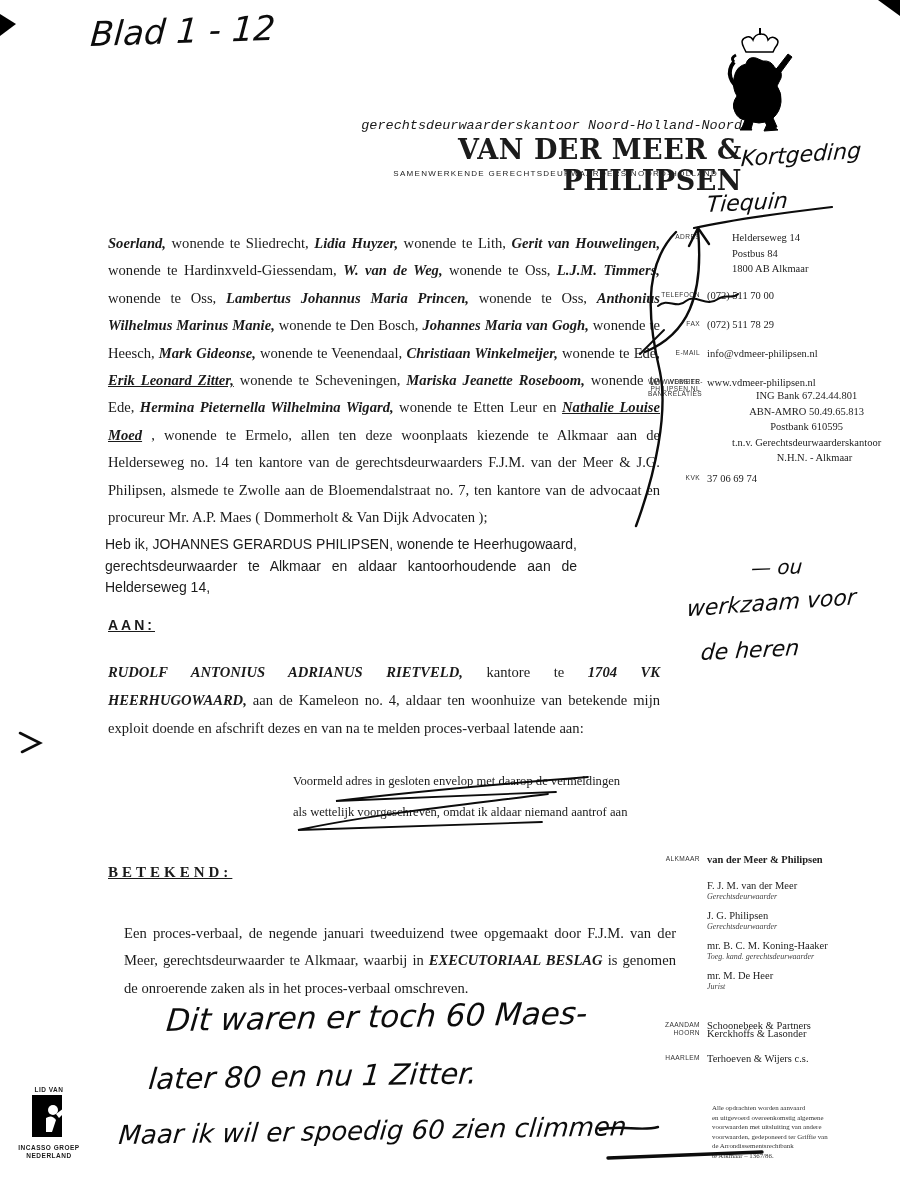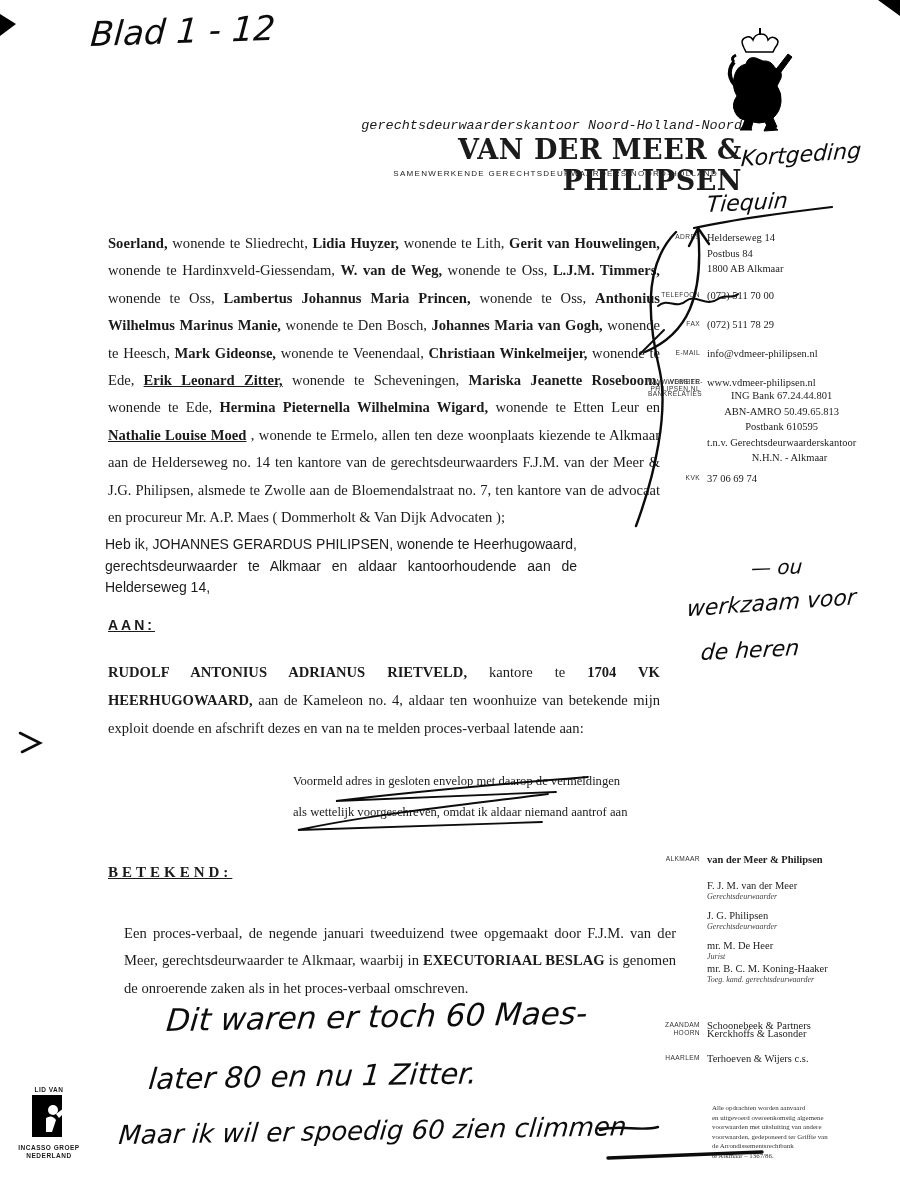--- a/index.html
+++ b/index.html
@@ -1,31 +1,31 @@
 <!DOCTYPE html>
 <html><head>
 <meta charset="utf-8">
 <style>
   html,body{margin:0;padding:0;}
   body{width:900px;height:1182px;position:relative;background:#fff;
        font-family:"Liberation Serif",serif;color:#1b1b1b;overflow:hidden;}
   .abs{position:absolute;}
   .serif-par{font-size:14.6px;line-height:27.4px;text-align:justify;}
-  .seg-b{font-weight:bold;}
+  .seg-b{font-weight:bold;font-style:italic;}
   .seg-u{text-decoration:underline;}
   .sans-par{font-family:"Liberation Sans",sans-serif;font-size:14px;line-height:21.5px;text-align:justify;}
   .h-aan{font-family:"Liberation Sans",sans-serif;font-weight:bold;font-size:14px;letter-spacing:3px;text-decoration:underline;}
   .h-betekend{font-weight:bold;font-size:15px;letter-spacing:4px;text-decoration:underline;}
   .envelope{font-size:12.6px;line-height:31px;}
   .hw{font-family:"DejaVu Sans",sans-serif;font-style:italic;color:#0c0c0c;white-space:nowrap;transform-origin:left top;}
   .side-row{position:absolute;display:flex;gap:7px;width:250px;}
   .side-label{width:52px;text-align:right;font-family:"Liberation Sans",sans-serif;
               font-size:6.6px;letter-spacing:.4px;color:#333;padding-top:3px;flex:none;text-transform:uppercase;}
   .side-val{font-size:10.5px;line-height:15.5px;color:#222;}
-  .side-val .line{min-height:15.5px;}
+  .side-val .line{min-height:15.5px;margin-left:25px;}
   .side-val.bold{font-weight:bold;}
   .person-name{font-size:10.5px;line-height:13px;color:#222;}
   .person-role{font-size:8px;font-style:italic;color:#444;line-height:10px;}
   .fineprint{font-size:6.9px;line-height:9.6px;color:#333;}
   .fineprint .line{min-height:9.6px;}
   .tagline{font-style:italic;font-family:Liberation Mono, monospace;font-size:13.5px;}
   .lh-name{font-family:"DejaVu Serif",serif;font-weight:bold;font-size:27px;letter-spacing:.5px;}
   .lh-sub{font-family:"Liberation Sans",sans-serif;font-size:8px;letter-spacing:1.3px;color:#222;}
   .logo-text{font-family:"Liberation Sans",sans-serif;font-weight:bold;font-size:6.5px;letter-spacing:.5px;text-align:center;line-height:8px;}
   svg.overlay{position:absolute;left:0;top:0;pointer-events:none;z-index:40;}
@@ -128,27 +128,27 @@
 
 <div class="abs" style="left:707px;top:879px;width:190px;">
   <div style="margin-bottom:7px;">
     <div class="person-name">F. J. M. van der Meer</div>
     <div class="person-role">Gerechtsdeurwaarder</div>
   </div>
   <div style="margin-bottom:7px;">
     <div class="person-name">J. G. Philipsen</div>
     <div class="person-role">Gerechtsdeurwaarder</div>
   </div>
+  <div style="margin-bottom:7px;">
+    <div class="person-name">mr. B. C. M. Koning-Haaker</div>
+    <div class="person-role">Toeg. kand. gerechtsdeurwaarder</div>
+  </div>
   <div>
     <div class="person-name">mr. M. De Heer</div>
     <div class="person-role">Jurist</div>
-  </div>
-  <div style="margin-bottom:7px;">
-    <div class="person-name">mr. B. C. M. Koning-Haaker</div>
-    <div class="person-role">Toeg. kand. gerechtsdeurwaarder</div>
   </div>
 </div>
 
 <div class="side-row" style="left:648px;top:1018px;">
   <div class="side-label">Zaandam</div>
   <div class="side-val">Schoonebeek &amp; Partners</div>
 </div>
 <div class="side-row" style="left:648px;top:1026px;">
   <div class="side-label">Hoorn</div>
   <div class="side-val">Kerckhoffs &amp; Lasonder</div>

